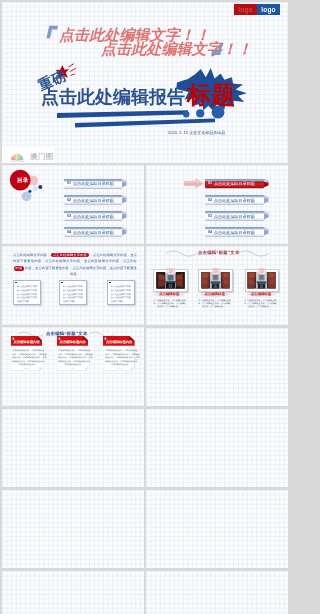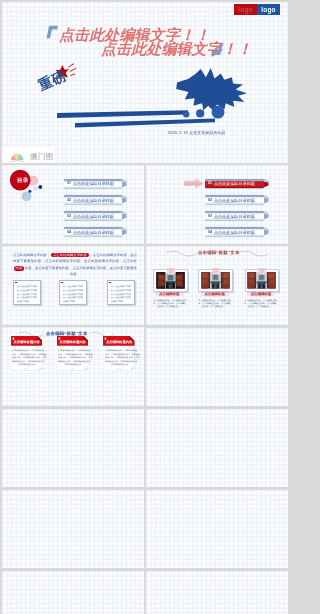--- a/index.html
+++ b/index.html
@@ -70,24 +70,26 @@
     <svg class="abs" style="left:53px;top:61px" width="27" height="19" viewBox="0 0 28 20">
       <path d="M7.4 2.0 L9.9 7.0 L14.6 6.2 L11.0 10.2 L13.4 15.6 L7.6 13.4 L3.0 16.6 L3.6 10.8 L0.4 7.4 L5.4 7.2 Z" fill="#c00000"></path>
       <g stroke="#c00000" stroke-width="0.9" stroke-linecap="butt">
         <line x1="13.8" y1="4.4" x2="19.8" y2="0.6"></line>
         <line x1="15.4" y1="9.0" x2="22.0" y2="5.4"></line>
         <line x1="15.9" y1="13.2" x2="21.0" y2="11.4"></line>
       </g>
     </svg>
     <div class="badge" style="left:36px;top:70px">重磅</div>
 
+    <div class="maintitle" style="left:39px;top:83px">点击此处编辑报告</div>
 
     <svg class="abs" style="left:174px;top:64px" width="72" height="46" viewBox="0 0 72 46">
       <path d="M 1.0 16.5 L 12.0 13.0 L 19.4 8.0 L 24.8 3.0 L 29.8 11.2 L 34.8 2.0 L 38.5 12.4 L 44.7 7.5 L 48.4 13.7 L 55.9 11.2 L 57.1 17.4 L 67.0 18.6 L 59.6 23.6 L 70.8 27.3 L 62.1 29.8 L 68.3 36.1 L 57.1 34.8 L 58.3 41.0 L 49.7 37.3 L 48.4 43.5 L 41.0 38.5 L 37.2 44.8 L 32.3 39.8 L 27.3 44.3 L 26.1 37.3 L 17.4 39.8 L 18.6 32.3 L 8.7 33.6 L 12.5 26.0 L 0.2 23.0 Z" fill="#1f4e96"></path>
     </svg>
+    <div class="accent" style="left:185px;top:77px">标题</div>
 
     <svg class="abs" style="left:48px;top:104px" width="176" height="24" viewBox="0 0 176 24">
       <path d="M7.0 7.0 L138 4.3 L138 8.6 L7.0 12.0 Z" fill="#1f4e96"></path>
       <path d="M25.0 17.0 L165 12.6 L165 16.2 L25.0 21.6 Z" fill="#1f4e96"></path>
     </svg>
     <svg class="abs" style="left:176px;top:100px" width="48" height="22" viewBox="0 0 48 22">
       <circle cx="8.2" cy="12.2" r="3.2" fill="#2a5dab"></circle>
       <circle cx="22.2" cy="11.4" r="4.1" fill="#2a5dab"></circle>
       <circle cx="40.0" cy="10.2" r="6.4" fill="#2a5dab"></circle>
     </svg>

